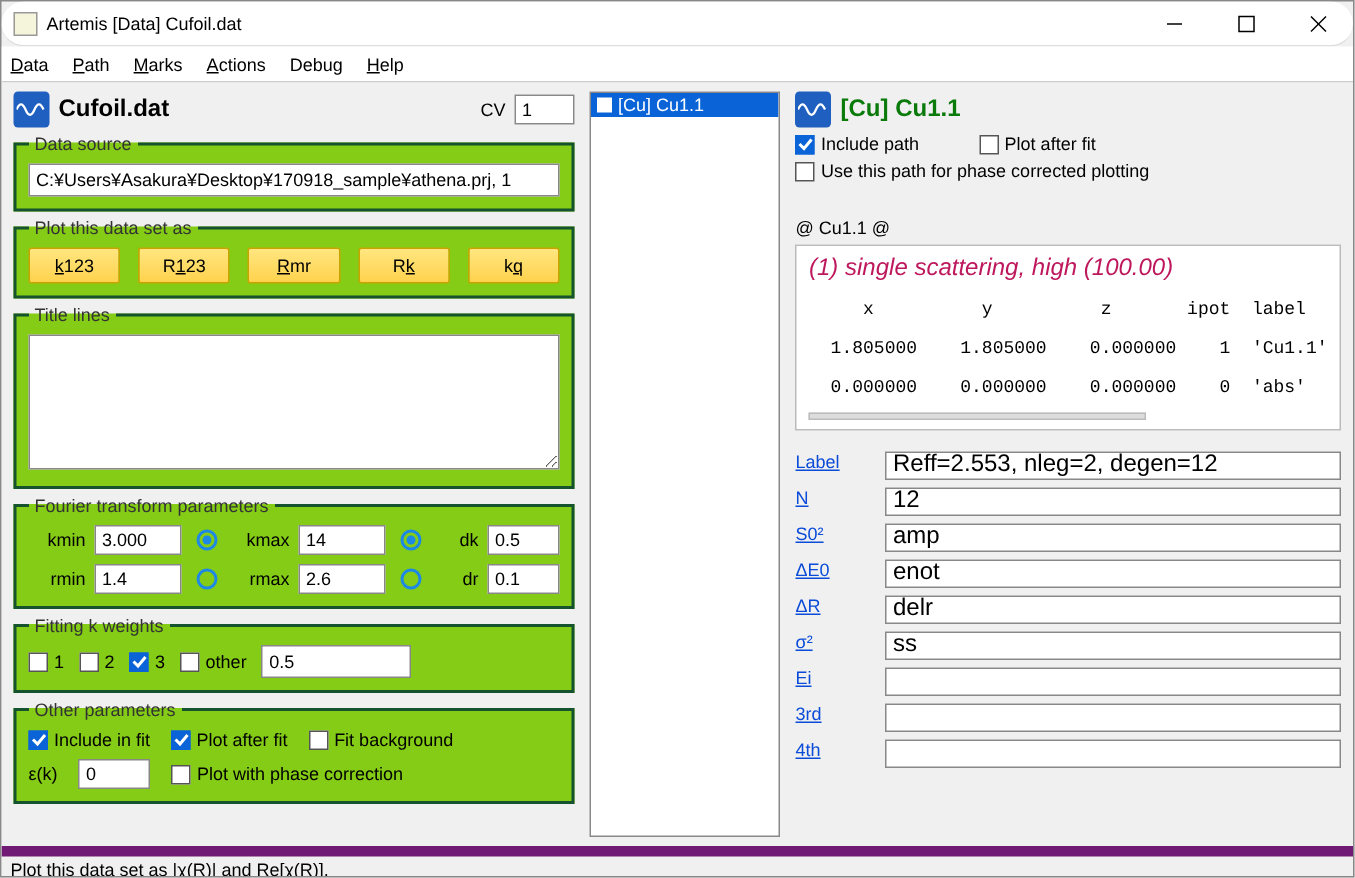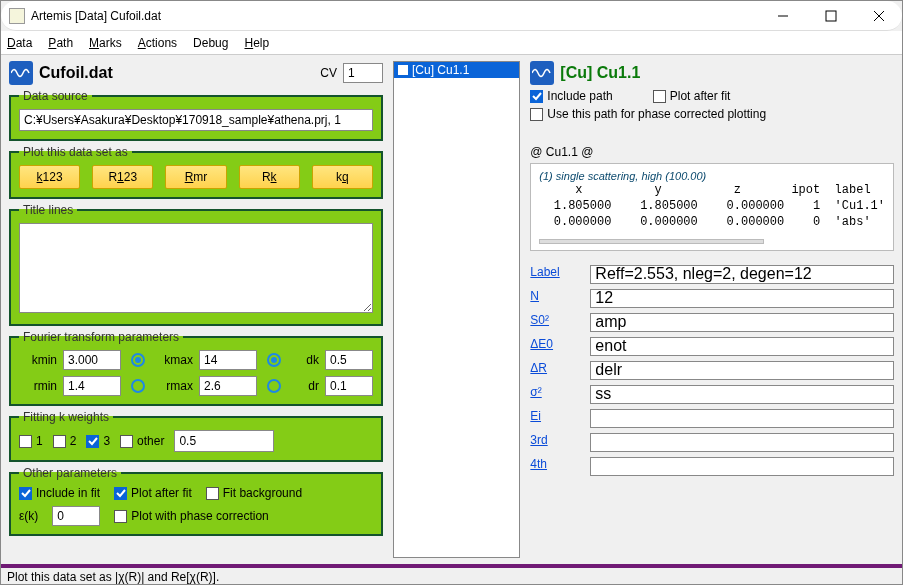--- a/index.html
+++ b/index.html
@@ -40,27 +40,27 @@
 .other { display:flex; flex-direction:column; gap:6px;}
 .otherrow { display:flex; align-items:center; gap:14px; flex-wrap:wrap;}
 .cvrow { display:flex; align-items:center; gap:6px;}
 .cvrow input { width:40px; height:20px; border:1px solid #888; padding:0 4px;}
 .listbox { flex:1; border:1px solid #888; background:#fff; overflow:hidden;}
 .listitem { background:#0a64d8; color:#fff; padding:1px 4px; font-size:11px; display:flex; align-items:center; gap:4px;}
 .listitem .sq { width:10px; height:10px; background:#fff; }
 .rtitle { font-size:16px; font-weight:bold; color:#0a7a0a; }
 .rchecks { display:flex; gap:40px; align-items:center; }
 .pathinfo { border:1px solid #bbb; background:#fff; padding:6px 8px; font-size:12px;}
-.pathinfo .scat { color:#0c4a6e; font-style:italic; font-size:11px;}
-.pathtable { font-family:"Courier New",monospace; font-size:12px; white-space:pre; line-height:1.35; margin-top:0;}
+.pathinfo .scat { color:#be185d; font-style:italic; font-size:16px;}
+.pathtable { font-family:"Courier New",monospace; font-size:12px; white-space:pre; line-height:1.35; margin-top:10px;}
 .infoscroll { height:5px; background:#ddd; margin-top:8px; border:1px solid #bbb; width:65%;}
 .paramgrid { display:grid; grid-template-columns:50px 1fr; gap:5px 10px; margin-top:10px;}
 .paramgrid a { color:#0a4bd8; text-decoration:underline; font-size:12px;}
 .paramgrid input { height:19px; border:1px solid #888; padding:0 4px; width:100%; font-size:16px;}
-.statusbar { height:20px; border-top:4px solid #701a75; background:#f0f0f0; padding:2px 6px; font-size:12px;}
+.statusbar { height:20px; border-top:7px solid #701a75; background:#f0f0f0; padding:2px 6px; font-size:12px;}
 .pathhdr { font-size:12px; }
 </style>
 </head>
 <body>
 
 <div class="titlebar">
   <div class="icon"></div>
   <div class="title">Artemis [Data] Cufoil.dat</div>
   <div class="winbtns">
     <div class="winbtn">

